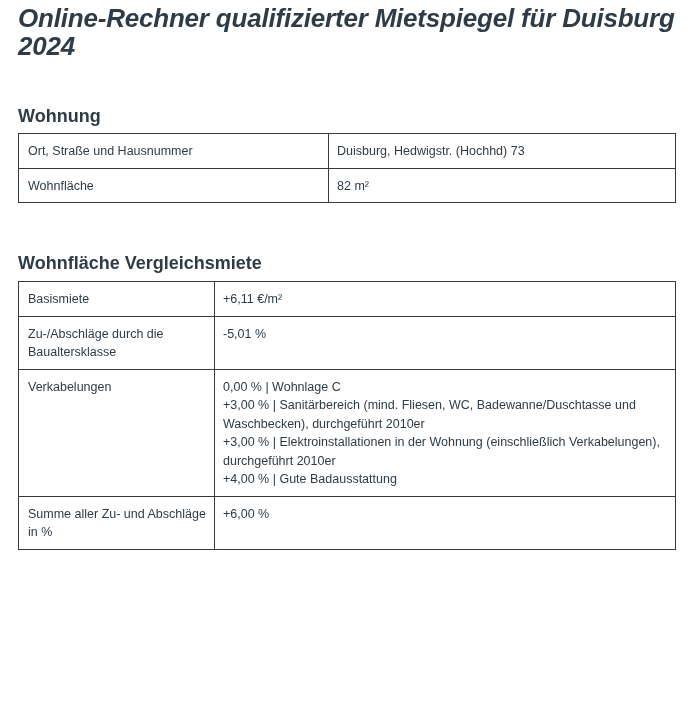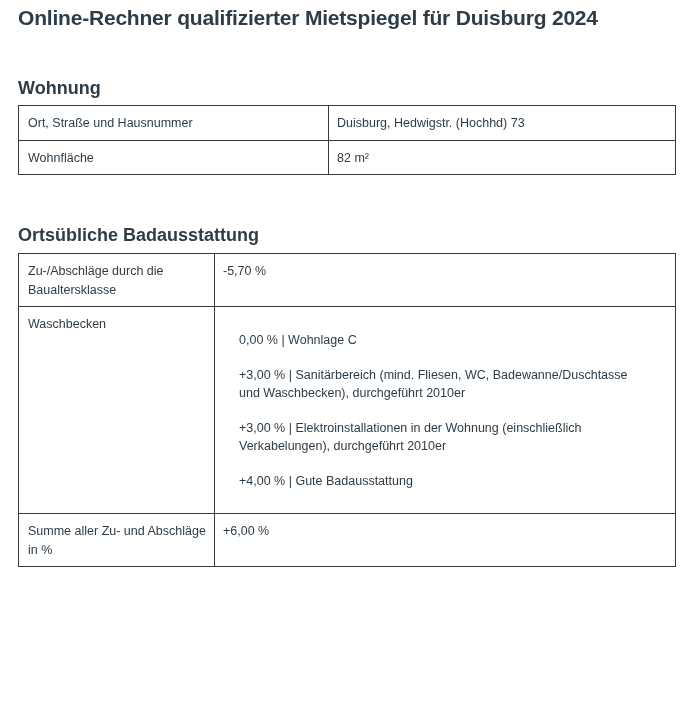--- a/index.html
+++ b/index.html
@@ -10,24 +10,25 @@
   *{box-sizing:border-box;margin:0;padding:0;}
   html,body{background:var(--bg);}
   body{
     width:694px;height:703px;
     font-family:"Liberation Sans", sans-serif;
     color:var(--text);
     padding:4px 18px 16px 18px;
     overflow:hidden;
   }
   h1{
-    font-size:21px;
+    font-size:26px;
     font-weight:bold;
     line-height:28px;
     letter-spacing:-0.2px;
+    font-style:italic;
   }
   h2{
     font-size:18px;
     font-weight:bold;
     line-height:24px;
   }
   .sec1 h2{margin-top:44px;}
   .sec2 h2{margin-top:48px;}
   table{
     border-collapse:collapse;
@@ -40,21 +41,21 @@
     border:1px solid var(--border);
     vertical-align:top;
     font-size:12.5px;
     line-height:18.5px;
     padding:8px 8px 7px 9px;
   }
   .t1 .label{width:310px;}
   .t2 .label{width:196px;padding-right:4px;}
   .value{padding-left:8px;}
   tr.bold td{font-weight:bold;}
-  .vlines div{margin:16px;}
+  .vlines div{margin:0;}
 </style>
 </head>
 <body>
 
 <h1>Online-Rechner qualifizierter Mietspiegel für Duisburg 2024</h1>
 
 <section class="sec1">
   <h2>Wohnung</h2>
   <table class="t1">
     <tbody>
@@ -64,29 +65,33 @@
     </tr>
     <tr>
       <td class="label">Wohnfläche</td>
       <td class="value">82 m²</td>
     </tr>
   </tbody>
     </table>
 </section>
 
 <section class="sec2">
-  <h2>Ortsübliche Badausstattung</h2>
+  <h2>Wohnfläche Vergleichsmiete</h2>
   <table class="t2">
     <tbody>
+        <tr>
+      <td class="label">Basismiete</td>
+      <td class="value">+6,11 €/m²</td>
+    </tr>
     <tr>
       <td class="label">Zu-/Abschläge durch die Baualtersklasse</td>
-      <td class="value">-5,70 %</td>
+      <td class="value">-5,01 %</td>
     </tr>
     <tr>
-      <td class="label">Waschbecken</td>
+      <td class="label">Verkabelungen</td>
       <td class="value vlines">
         <div>0,00 % | Wohnlage C</div>
         <div>+3,00 % | Sanitärbereich (mind. Fliesen, WC, Badewanne/Duschtasse und Waschbecken), durchgeführt 2010er</div>
         <div>+3,00 % | Elektroinstallationen in der Wohnung (einschließlich Verkabelungen), durchgeführt 2010er</div>
         <div>+4,00 % | Gute Badausstattung</div>
       </td>
     </tr>
     <tr>
       <td class="label">Summe aller Zu- und Abschläge in %</td>
       <td class="value">+6,00 %</td>

